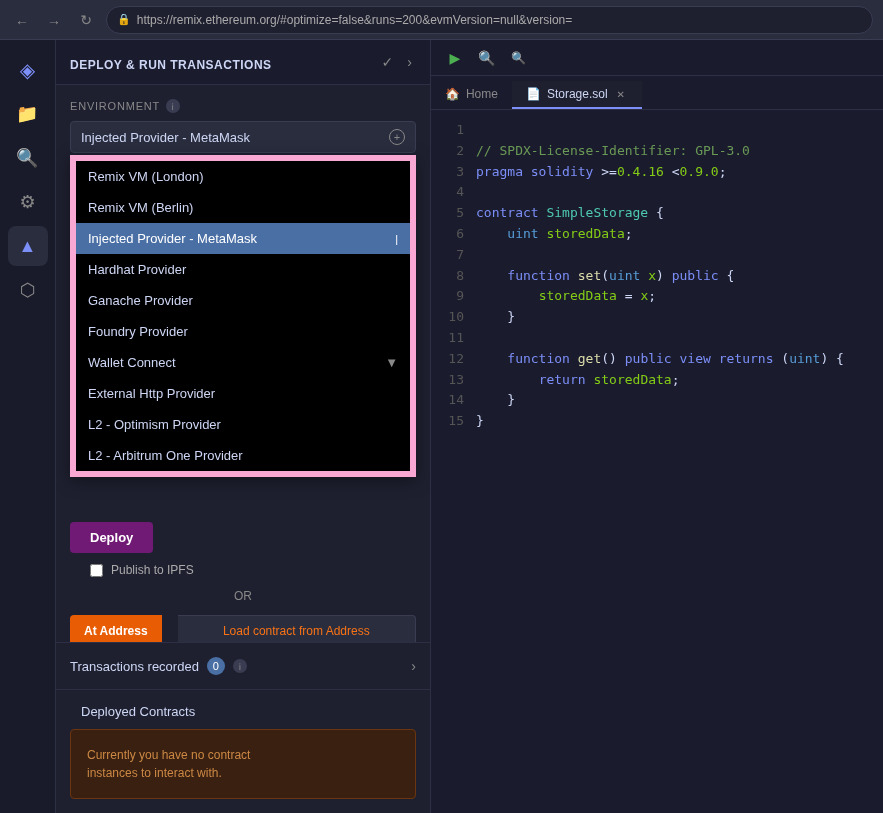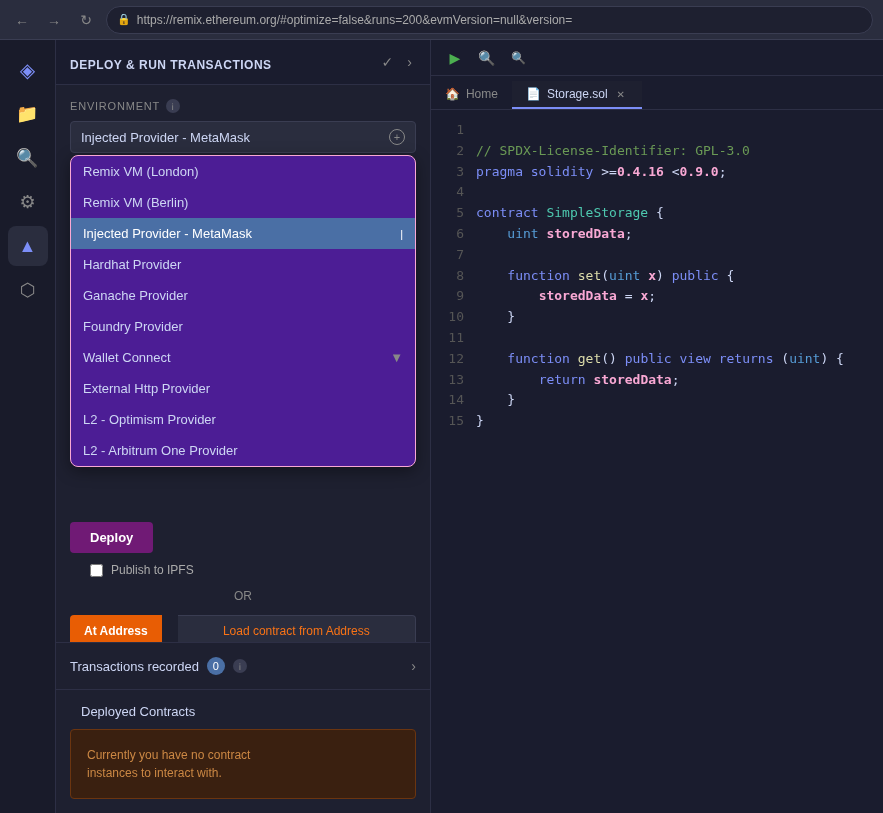--- a/index.html
+++ b/index.html
@@ -159,23 +159,23 @@
       align-items: center;
       justify-content: space-between;
     }
 
     
     .dropdown-menu {
       position: absolute;
       top: calc(100% + 2px);
       left: 0;
       width: 100%;
-      background: #4c1d95;
-      border: 1px solid #f9a8d4;
-      border-radius: 8px;
+      background: #000000;
+      border: 6px solid #f9a8d4;
+      border-radius: 0;
       z-index: 100;
       box-shadow: 0 4px 16px rgba(0,0,0,0.4);
       overflow: hidden;
     }
     .dropdown-item {
       padding: 8px 12px;
       font-size: 13px;
       color: #cdd6f4;
       cursor: pointer;
       display: flex;
@@ -388,21 +388,21 @@
       color: #cdd6f4;
     }
 
     
     .kw { color: #7c8ef7; }
     .cm { color: #6a9955; }
     .cn { color: #4ec9b0; }
     .fn { color: #dcdcaa; }
     .ty { color: #569cd6; }
     .op { color: #cdd6f4; }
-    .nm { color: #f9a8d4; font-weight: bold; }
+    .nm { color: #84cc16; }
   </style>
 </head>
 <body>
 
 <div class="browser-bar">
   <button class="nav-btn">←</button>
   <button class="nav-btn">→</button>
   <button class="nav-btn">↻</button>
   <div class="address-bar">
     <span class="lock-icon">🔒</span>

